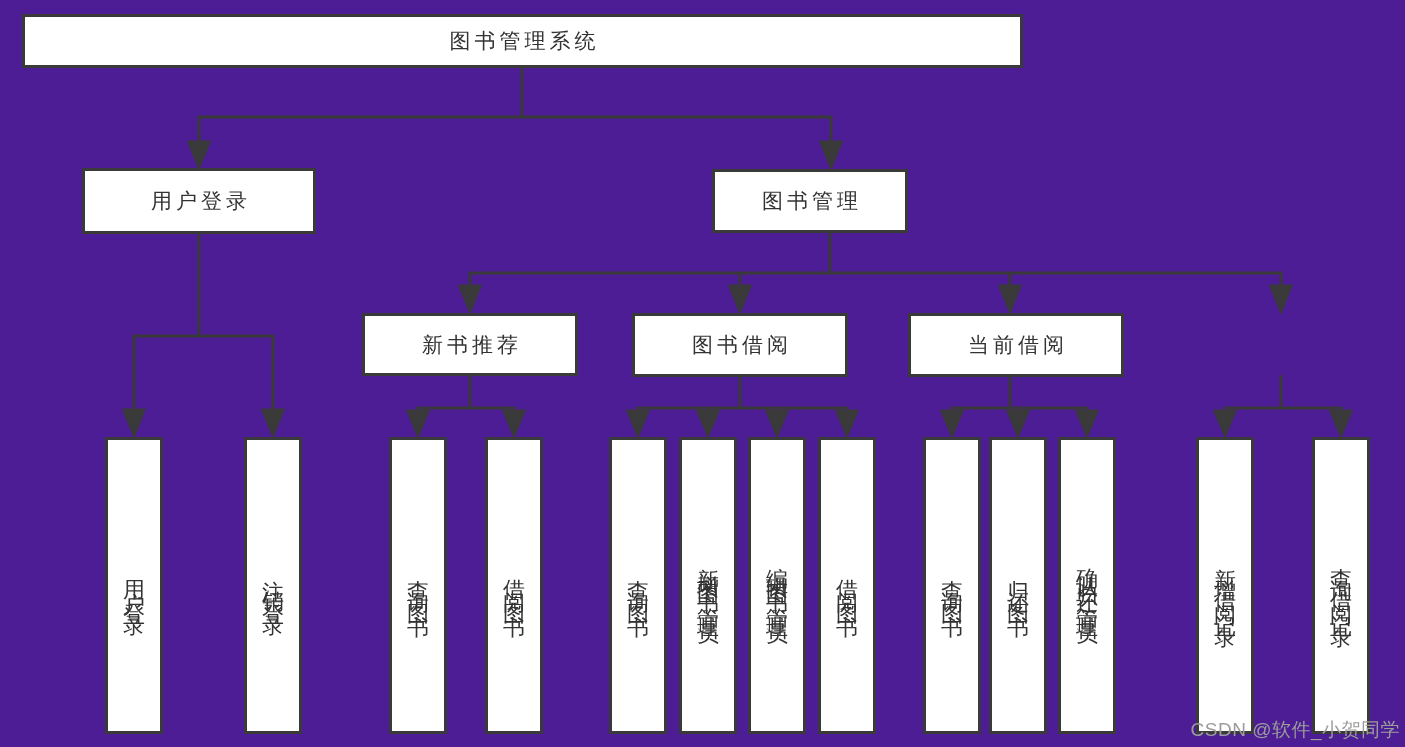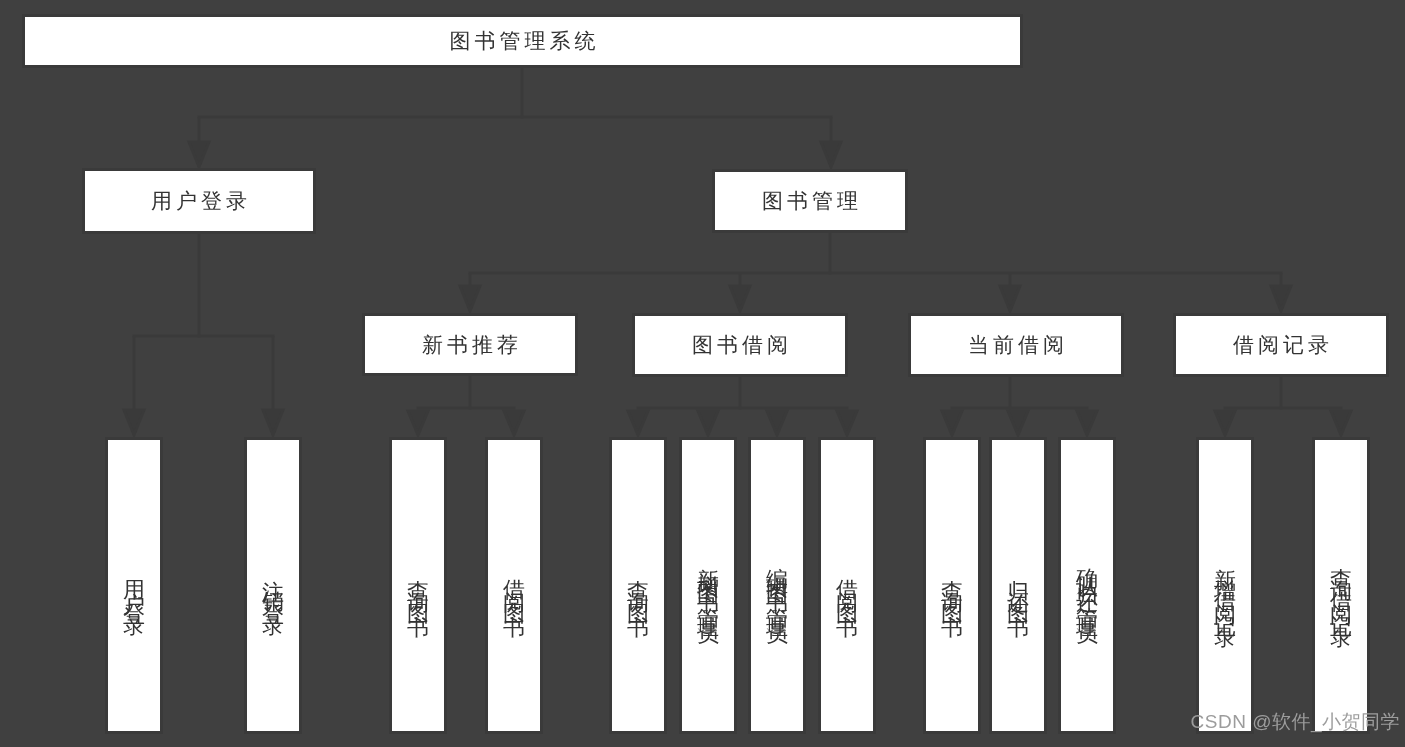--- a/index.html
+++ b/index.html
@@ -1,19 +1,19 @@
 <!DOCTYPE html>
 <html><head>
 <meta charset="utf-8">
 <style>
   html,body{margin:0;padding:0;background:#ffffff;}
   #stage{
     position:relative;
     width:1405px;height:747px;
-    background:#404040;
+    background:#4c1d95;
     font-family:"Liberation Sans","DejaVu Sans",sans-serif;
     overflow:hidden;
   }
   #connectors{position:absolute;left:0;top:0;z-index:1;}
   .node{
     position:absolute;
     box-sizing:border-box;
     border:3px solid #3a3a3a;
     background:#ffffff;
     display:flex;
@@ -34,21 +34,21 @@
     text-orientation:mixed;
     font-size:22px;
     letter-spacing:12px;
     color:#333333;
     line-height:1;
   }
   .node.v.long .lbl{letter-spacing:8px;}
   #watermark{
     position:absolute;
     right:5px;
-    bottom:12px;
+    bottom:4px;
     z-index:5;
     font-size:19px;
     letter-spacing:0.5px;
     color:#9c9c9c;
     white-space:nowrap;
   }
 </style>
 </head>
 <body>
 
@@ -120,23 +120,20 @@
 
   <div class="node h" style="left:632px;top:313px;width:216px;height:64px;">
     <span class="lbl">图书借阅</span>
   </div>
   <div class="node h" style="left:362px;top:313px;width:216px;height:63px;">
     <span class="lbl">新书推荐</span>
   </div>
   <div class="node h" style="left:908px;top:313px;width:216px;height:64px;">
     <span class="lbl">当前借阅</span>
   </div>
-  <div class="node h" style="left:1173px;top:313px;width:216px;height:64px;">
-    <span class="lbl">借阅记录</span>
-  </div>
 
   <div class="node v" style="left:105px;top:437px;width:58px;height:297px;">
     <span class="lbl">用户登录</span>
   </div>
   <div class="node v" style="left:244px;top:437px;width:58px;height:297px;">
     <span class="lbl">注销登录</span>
   </div>
 
   <div class="node v" style="left:389px;top:437px;width:58px;height:297px;">
     <span class="lbl">查询图书</span>

